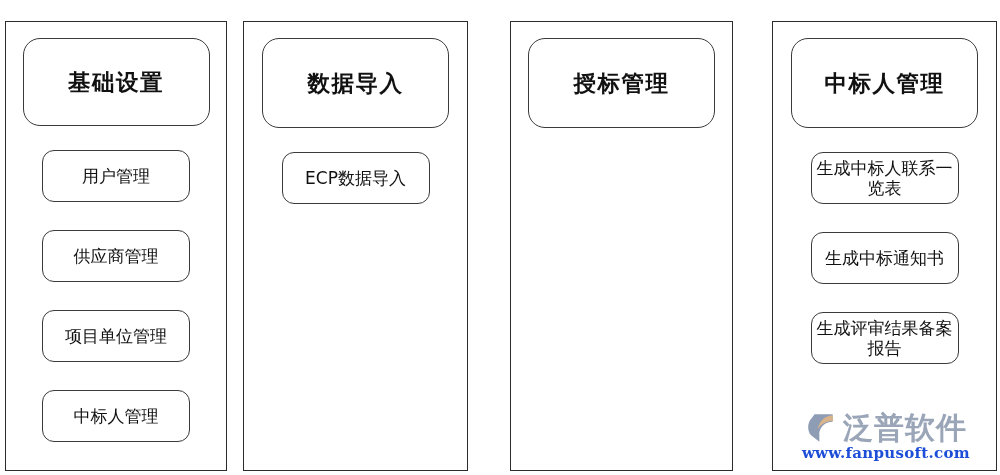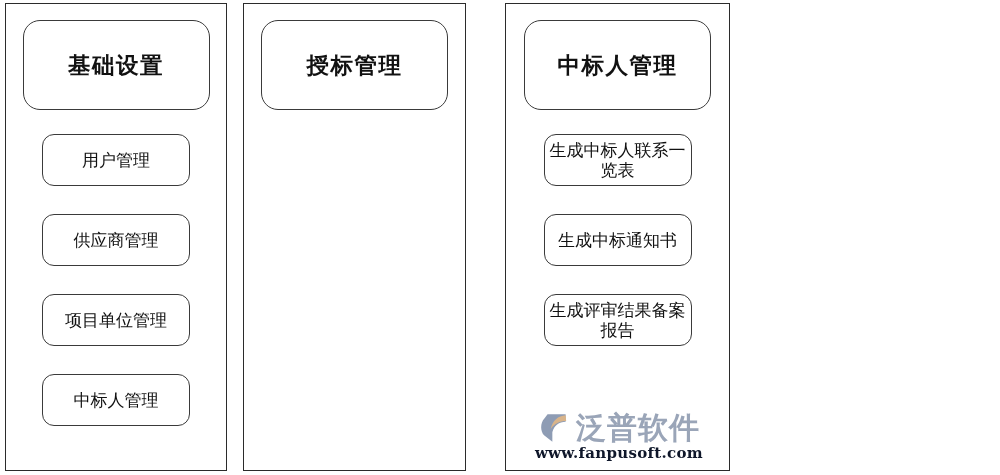--- a/index.html
+++ b/index.html
@@ -19,21 +19,21 @@
   #diagram {
     position: absolute;
     left: 0;
     top: 0;
     width: 884px;
     height: 475px;
     display: flex;
     flex-direction: row;
     align-items: stretch;
     box-sizing: border-box;
-    padding: 3px 4px 4px 5px;
+    padding: 21px 4px 4px 5px;
   }
 
   .column {
     position: relative;
     box-sizing: border-box;
     border: 1.4px solid #2b2b2b;
     background: #ffffff;
     display: flex;
     flex-direction: column;
     align-items: center;
@@ -115,40 +115,46 @@
     font-size: 30px;
     font-weight: bold;
     color: #9aa5b8;
     letter-spacing: 1px;
     line-height: 32px;
   }
   #watermark .wm-url {
     font-family: "DejaVu Serif", "Liberation Serif", serif;
     font-size: 15px;
     font-weight: bold;
-    color: #0f172a;
+    color: #1d4ed8;
     letter-spacing: 0.3px;
     margin-top: -1px;
   }
 </style>
 </head>
 <body>
 
 <div id="diagram">
 
   <div class="column c1">
     <div class="col-header">基础设置</div>
     <div class="items">
       <div class="item">用户管理</div>
       <div class="item">供应商管理</div>
       <div class="item">项目单位管理</div>
       <div class="item">中标人管理</div>
     </div>
   </div>
 
+  <div class="column c2">
+    <div class="col-header">数据导入</div>
+    <div class="items">
+      <div class="item">ECP数据导入</div>
+    </div>
+  </div>
 
   <div class="column c3">
     <div class="col-header">授标管理</div>
   </div>
 
   <div class="column c4">
     <div class="col-header">中标人管理</div>
     <div class="items">
       <div class="item">生成中标人联系一览表</div>
       <div class="item">生成中标通知书</div>

